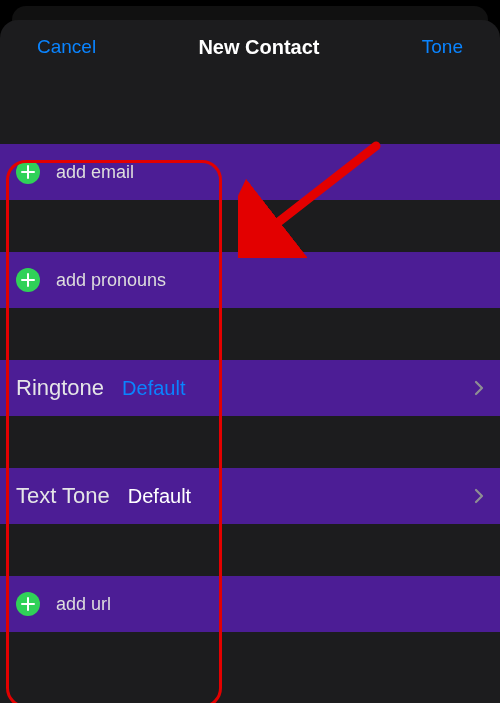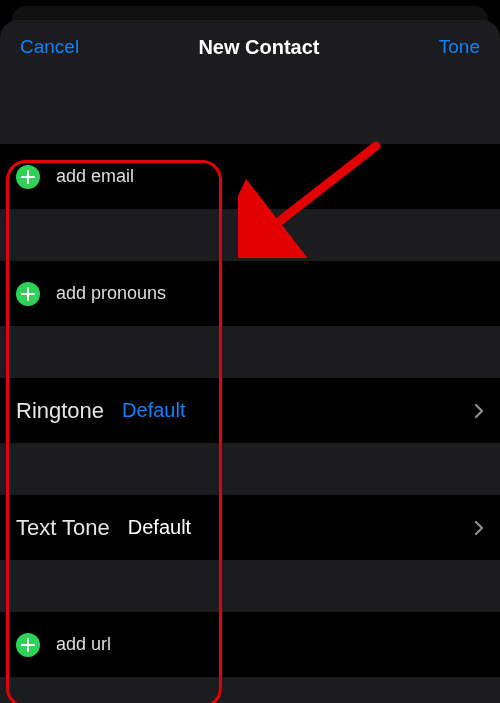--- a/index.html
+++ b/index.html
@@ -8,28 +8,28 @@
     position:absolute; left:0; right:0; top:20px; height:683px;
     background:#1c1c1e; border-top-left-radius:18px; border-top-right-radius:18px;
     overflow:hidden;
   }
   .sheet-behind {
     position:absolute; left:12px; right:12px; top:6px; height:40px;
     background:#111; border-top-left-radius:14px; border-top-right-radius:14px;
   }
   .nav {
     height:54px; display:flex; align-items:center; justify-content:space-between;
-    padding:0 20px;
+    padding:0 37px;
   }
   .nav .title { color:#fff; font-size:20px; font-weight:700; }
   .nav .btn { color:#0a84ff; font-size:19px; }
   .nav .btn.done { font-weight:400; }
   .content { padding-top:70px; }
   .row {
-    height:65px; background:#000000; display:flex; align-items:center;
+    height:56px; background:#4c1d95; display:flex; align-items:center;
     padding:0 16px; position:relative;
   }
   .gap { height:52px; background:#1c1c1e; }
   .plus {
     width:24px; height:24px; border-radius:12px; background:#30d158;
     display:flex; align-items:center; justify-content:center; flex-shrink:0;
     margin-right:16px;
   }
   .plus svg { display:block; }
   .row-label { color:#ddd; font-size:18px; }

